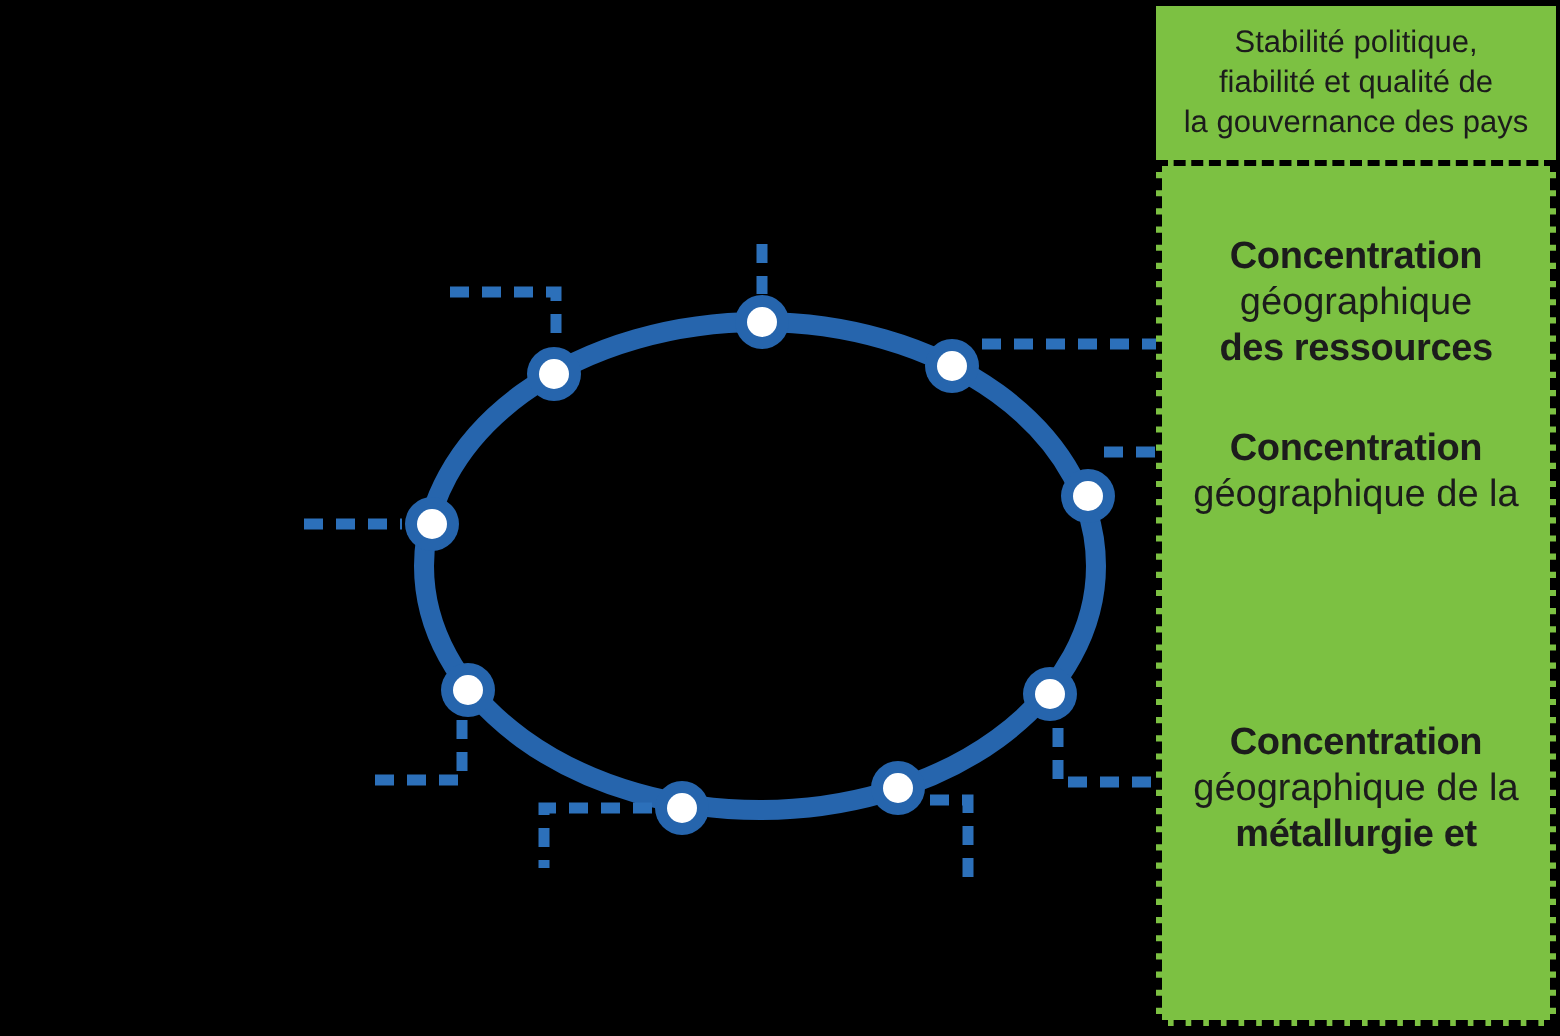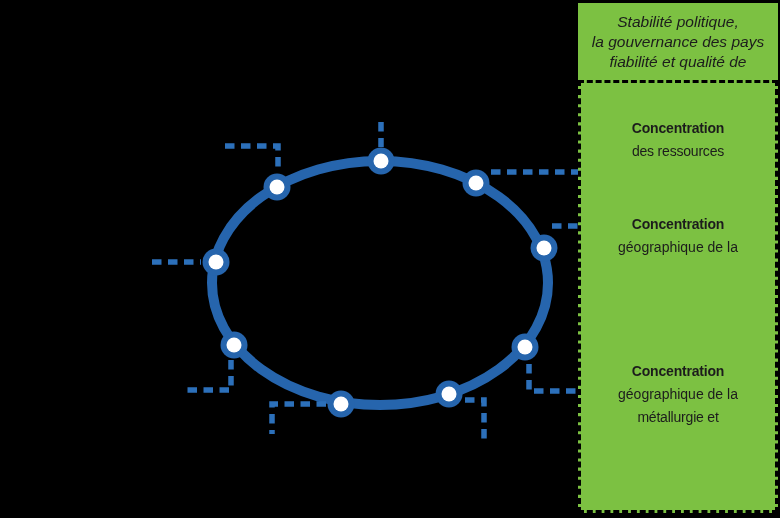--- a/index.html
+++ b/index.html
@@ -28,39 +28,39 @@
   .node-core { fill: var(--node-fill, #FFFFFF); }
 
   
   .panel { position: absolute; left: 578px; top: 0; width: 200px; height: 518px; }
   .panel-header {
     position: absolute; left: 0; top: 3px; width: 200px; height: 77px;
     background: var(--panel-green, #7CC142);
     display: flex; flex-direction: column; justify-content: center;
     text-align: center;
     color: var(--panel-text, #1C1C1C);
-    font-size: 15.5px; line-height: 20px; font-style: italic;
+    font-size: 15.5px; line-height: 20px;
   }
   .panel-body {
     position: absolute; left: 0; top: 80px; width: 200px; height: 433px;
     box-sizing: border-box;
     background: var(--panel-green, #7CC142);
     border: 3px dashed var(--panel-border, #000000);
   }
   .plabel {
     position: absolute; left: 0; width: 200px;
     text-align: center;
     color: var(--panel-text, #1C1C1C);
-    font-size: 14px; line-height: 23px;
+    font-size: 19px; line-height: 23px;
   }
   .lb1 { top: 117px; }
   .lb2 { top: 213px; }
   .lb3 { top: 360px; }
   .w600 { font-weight: 600; letter-spacing: -0.2px; }
-  .w700 { font-weight: 400; letter-spacing: -0.2px; }
+  .w700 { font-weight: 700; letter-spacing: -0.2px; }
 </style>
 </head>
 <body>
 
 <div id="stage">
 
   <svg class="diagram" width="780" height="518" viewBox="0 0 780 518">
 
     <ellipse class="cycle" cx="380" cy="283" rx="168" ry="122"></ellipse>
 
@@ -109,28 +109,29 @@
     <g>
       <circle class="node-ring" cx="449" cy="394" r="13.5"></circle>
       <circle class="node-core" cx="449" cy="394" r="7.5"></circle>
     </g>
   </svg>
 
   <div class="panel">
 
     <div class="panel-header">
       <div>Stabilité politique,</div>
+      <div>fiabilité et qualité de</div>
       <div>la gouvernance des pays</div>
-      <div>fiabilité et qualité de</div>
     </div>
 
     <div class="panel-body"></div>
 
     <div class="plabel lb1">
       <div class="w600">Concentration</div>
+      <div>géographique</div>
       <div class="w700">des ressources</div>
     </div>
 
     <div class="plabel lb2">
       <div class="w600">Concentration</div>
       <div>géographique de la</div>
     </div>
 
     <div class="plabel lb3">
       <div class="w600">Concentration</div>

